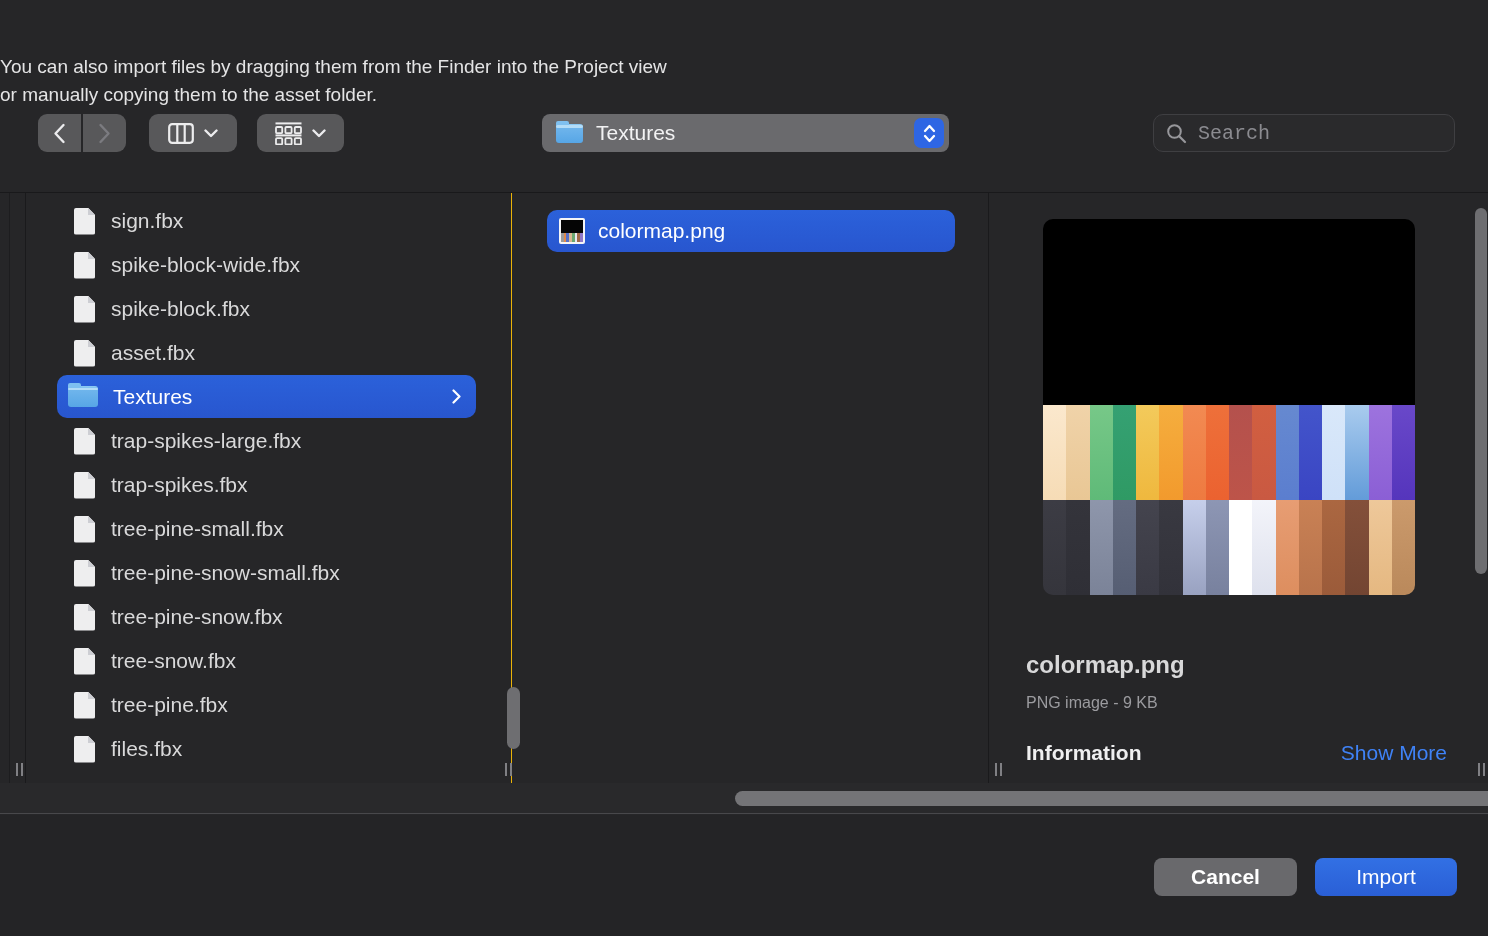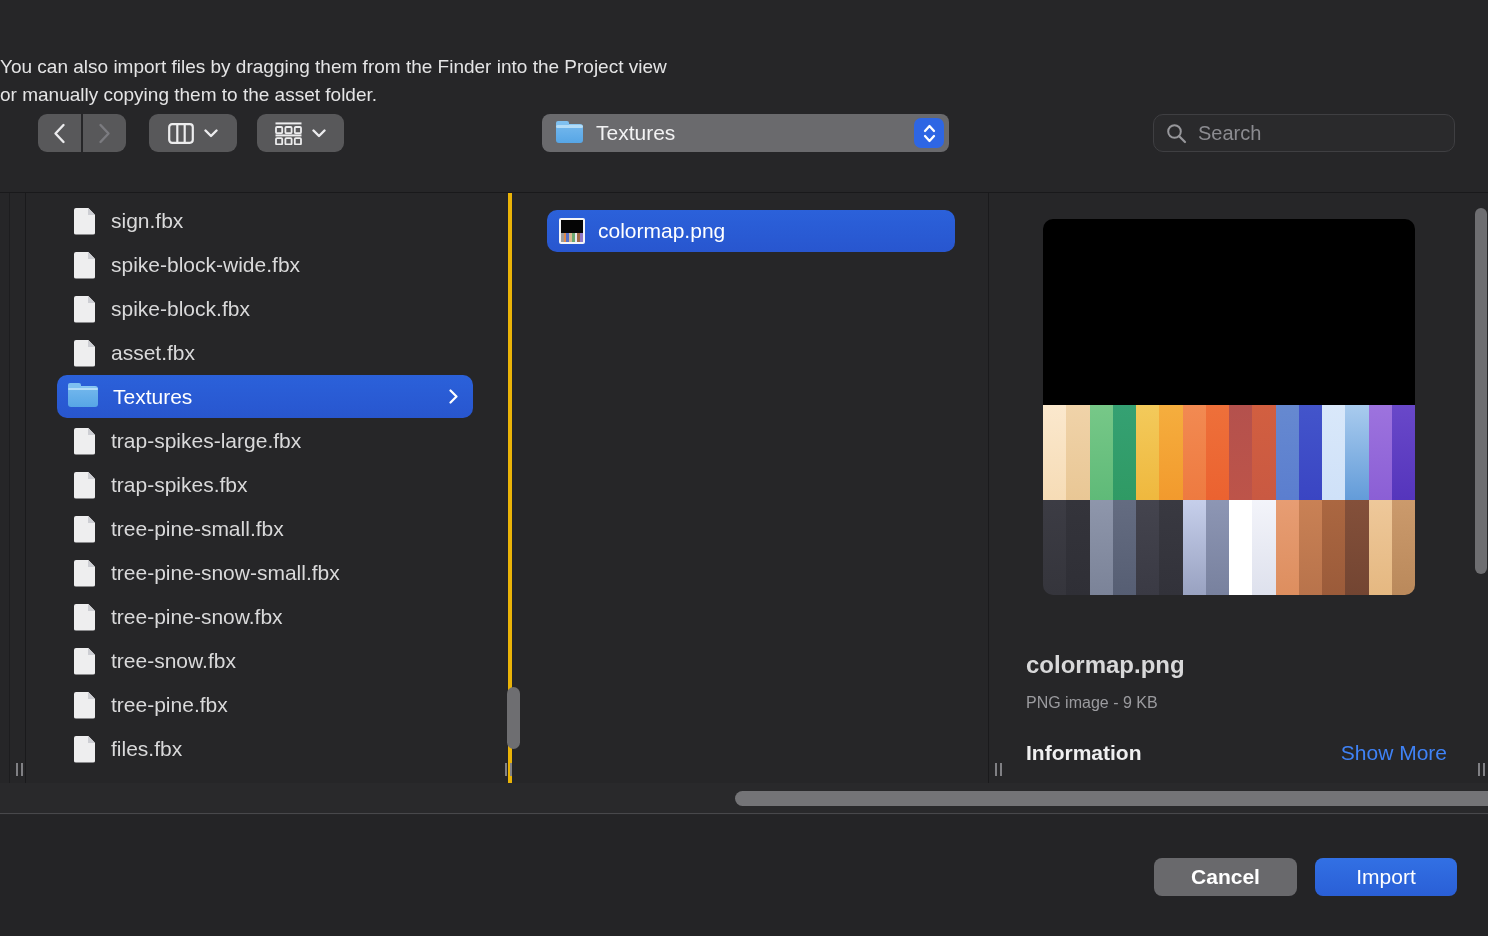--- a/index.html
+++ b/index.html
@@ -22,37 +22,37 @@
   .btn-grp{left:257px;width:87px;}
   .path-select{position:absolute;top:0;left:542px;width:407px;height:38px;background:#6a6a6d;
     border-radius:8px;display:flex;align-items:center;}
   .path-label{color:#f2f2f3;font-size:21px;margin-left:13px;}
   .stepper{position:absolute;right:5px;top:4px;width:30px;height:30px;background:#2e66e4;
     border-radius:7px;display:flex;align-items:center;justify-content:center;}
   .search{position:absolute;top:0;left:1153px;width:300px;height:36px;background:#2a2a2c;
     border:1px solid #3f3f42;border-radius:10px;display:flex;align-items:center;}
   .search svg{margin-left:12px;flex:0 0 auto;}
   .search input{background:transparent;border:none;outline:none;color:#dddddf;
-    font-size:20px;margin-left:9px;width:230px;font-family:Liberation Sans, sans-serif;}
+    font-size:20px;margin-left:9px;width:230px;font-family:Liberation Mono, monospace;}
   .search input::placeholder{color:#8b8b90;}
   
   .folder{position:relative;width:30px;height:21px;border-radius:3px;
     background:linear-gradient(180deg,#8fcbf3 0%,#6fb5ec 18%,#57a6e6 100%);flex:0 0 auto;}
   .folder::before{content:"";position:absolute;top:-3px;left:0;width:13px;height:5px;
     background:#7fc0f0;border-radius:2px 2px 0 0;}
   .folder::after{content:"";position:absolute;top:1.5px;left:0;width:100%;height:2.5px;
     background:#b3dcf7;border-radius:2px;}
   .folder.sm{width:27px;height:19px;margin-left:14px;}
   
   .columns{position:absolute;top:192px;left:0;width:1488px;height:591px;
     border-top:1px solid #19191b;display:flex;}
   .col{position:relative;height:100%;box-sizing:border-box;}
   .col-sliver{width:26px;border-right:1px solid #1a1a1c;}
   .col-sliver::before{content:"";position:absolute;left:9px;top:0;bottom:0;width:1px;background:#1d1d1f;}
-  .col-files{width:486px;border-right:4px solid #eab308;padding-top:6px;}
+  .col-files{width:486px;border-right:1px solid #eab308;padding-top:6px;}
   .col-contents{width:477px;border-right:1px solid #1a1a1c;padding-top:17px;}
   .col-preview{flex:1;}
   .file-row{height:44px;display:flex;align-items:center;padding-left:48px;}
   .file-row .name{color:#d9d9da;font-size:21px;margin-left:16px;white-space:nowrap;}
   .file-row.selected{height:43px;margin:0 35px 1px 31px;padding-left:11px;border-radius:10px;
     background:linear-gradient(180deg,#2b61da,#2856cf);}
   .file-row.selected .name{color:#ffffff;font-weight:400;margin-left:15px;}
   .file-row.selected .chev{margin-left:auto;margin-right:15px;display:flex;}
   .doc{position:relative;width:21px;height:27px;background:#eeeeef;border-radius:2px;flex:0 0 auto;
     clip-path:polygon(0 0,66% 0,100% 27%,100% 100%,0 100%);}

